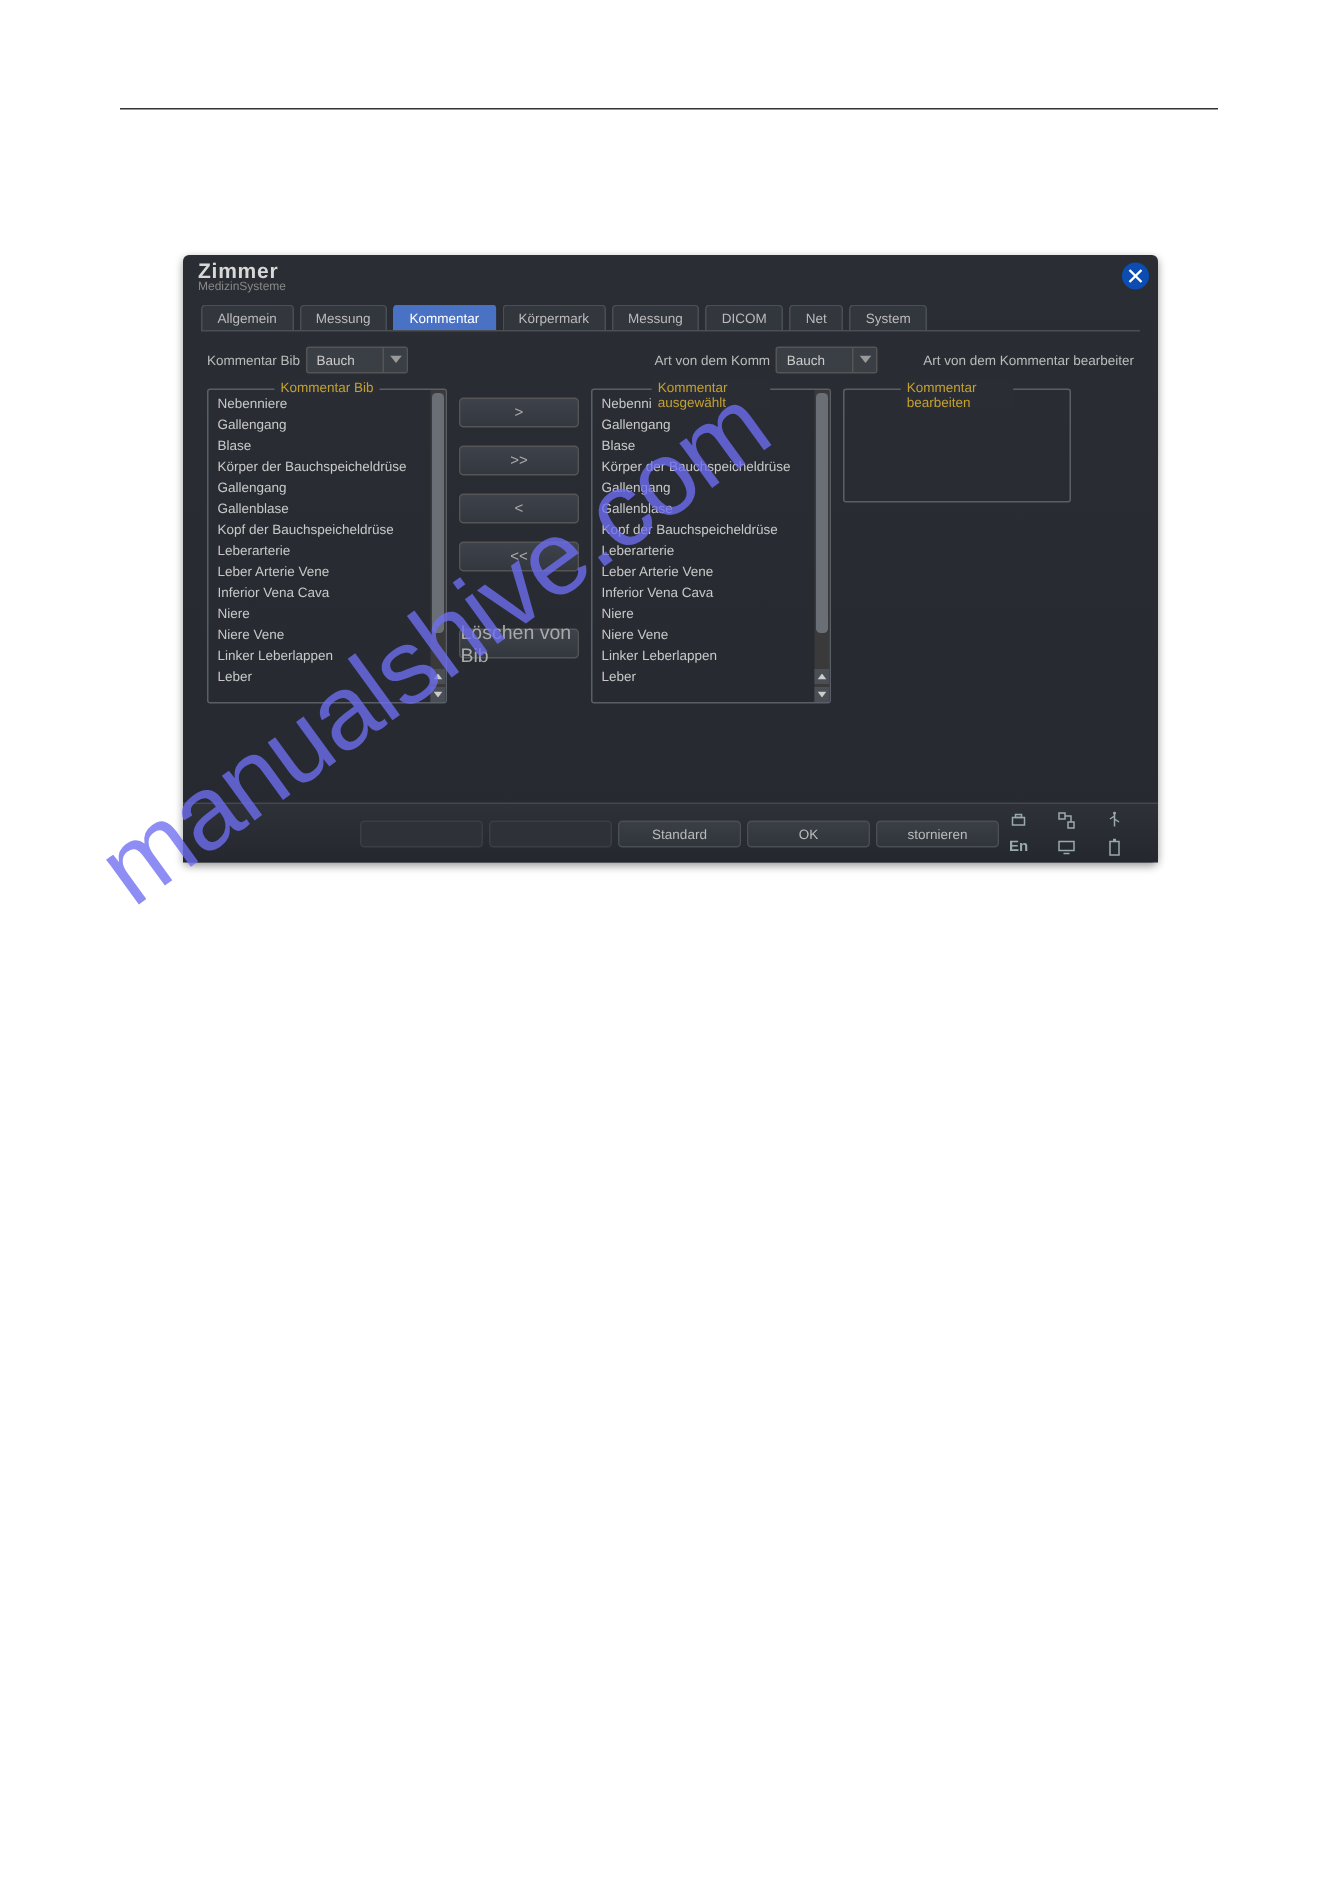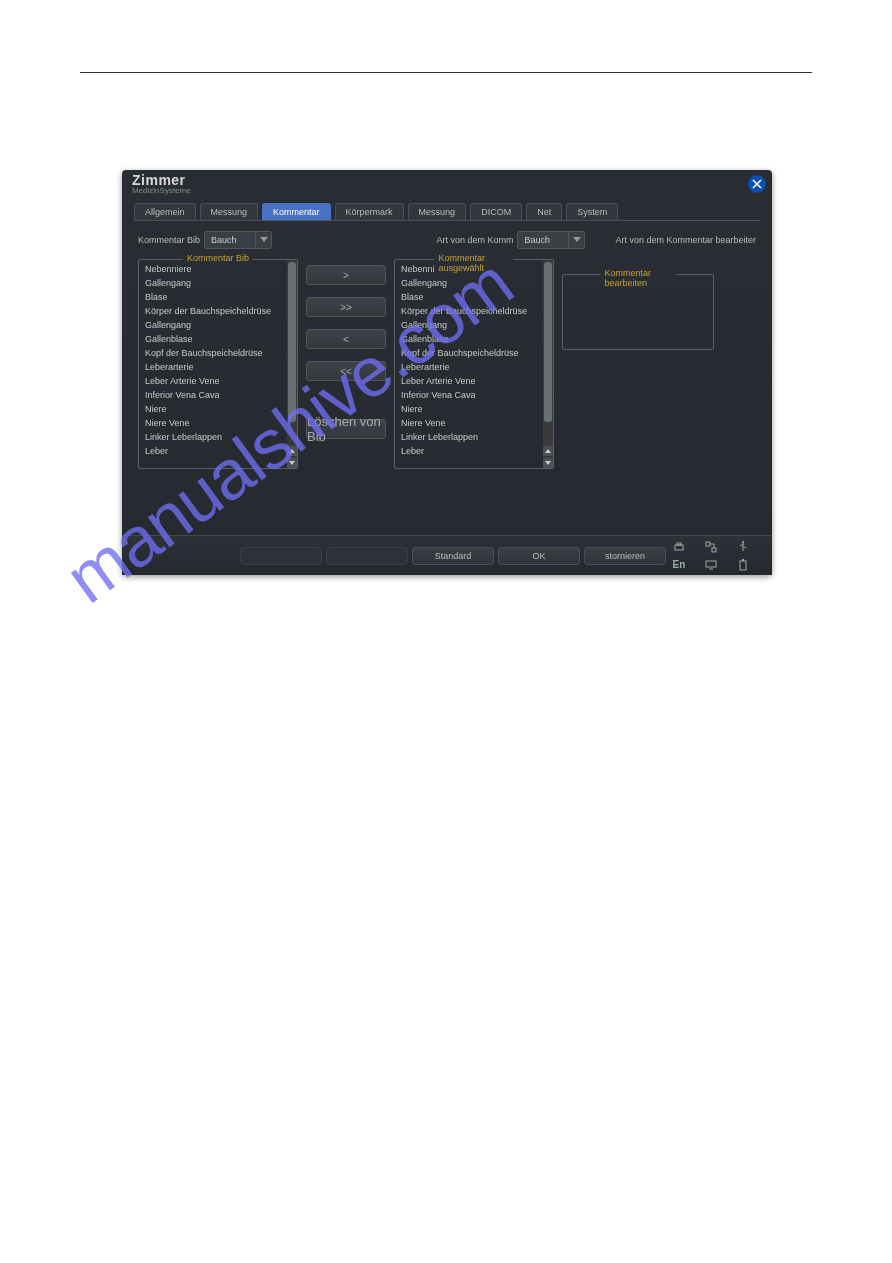--- a/index.html
+++ b/index.html
@@ -37,21 +37,21 @@
   .items { flex: 1; padding: 2px 4px; }
   .item { font-size: 9px; color: #c8c8c8; padding: 2px 2px; white-space: nowrap; overflow: hidden; text-overflow: ellipsis; cursor: pointer; }
   .scrollbar { width: 10px; background: #3a3a3a; position: relative; }
   .scroll-thumb { position: absolute; left: 1px; width: 8px; background: #6a6e75; border-radius: 3px; top: 2px; height: 160px; }
   .scroll-btn { width: 10px; height: 10px; background: #4a4e55; position: absolute; left: 0; display: flex; align-items: center; justify-content: center; cursor: pointer; }
   .scroll-btn.up { bottom: 12px; }
   .scroll-btn.down { bottom: 0; }
   .movers { width: 80px; display: flex; flex-direction: column; gap: 12px; padding-top: 6px; }
   .mbtn { background: linear-gradient(#3e424a,#33373e); border: 1px solid #555; border-radius: 3px; height: 20px; color: #aaa; font-size: 10px; display: flex; align-items: center; justify-content: center; cursor: pointer; }
   .mbtn.wider { margin-top: 26px; font-size: 13px; }
-  .editcol { width: 152px; margin-top: 15px; }
+  .editcol { width: 152px; }
   .editbox { height: 64px; padding: 10px 6px 6px 6px; }
   .edfield { display: flex; align-items: center; gap: 4px; margin-bottom: 4px; }
   .edfield label { font-size: 8.5px; color: #888; width: 80px; text-align: right; }
   .edfield input { background: #44484f; border: 1px solid #555; height: 14px; width: 58px; color: #ccc; font-size: 9px; padding: 0 2px; }
   .edbtns { display: flex; justify-content: space-between; margin-top: 6px; }
   .edbtn { font-size: 9px; color: #9aa; cursor: pointer; padding: 2px 4px; }
   .bottombar { position: absolute; bottom: 0; left: 0; right: 0; height: 40px; background: linear-gradient(#2e3238,#24282e); border-top: 1px solid #44484f; display: flex; align-items: center; padding: 0 18px; }
   .bottombar .btns { display: flex; gap: 4px; margin-left: 100px; }
   .bbtn { width: 82px; height: 18px; background: linear-gradient(#3a3e45,#30343b); border: 1px solid #4a4e55; border-radius: 3px; color: #bbb; font-size: 9px; display: flex; align-items: center; justify-content: center; cursor: pointer; }
   .bbtn.ghost { border: 1px solid #3a3e45; background: #2e3238; }

